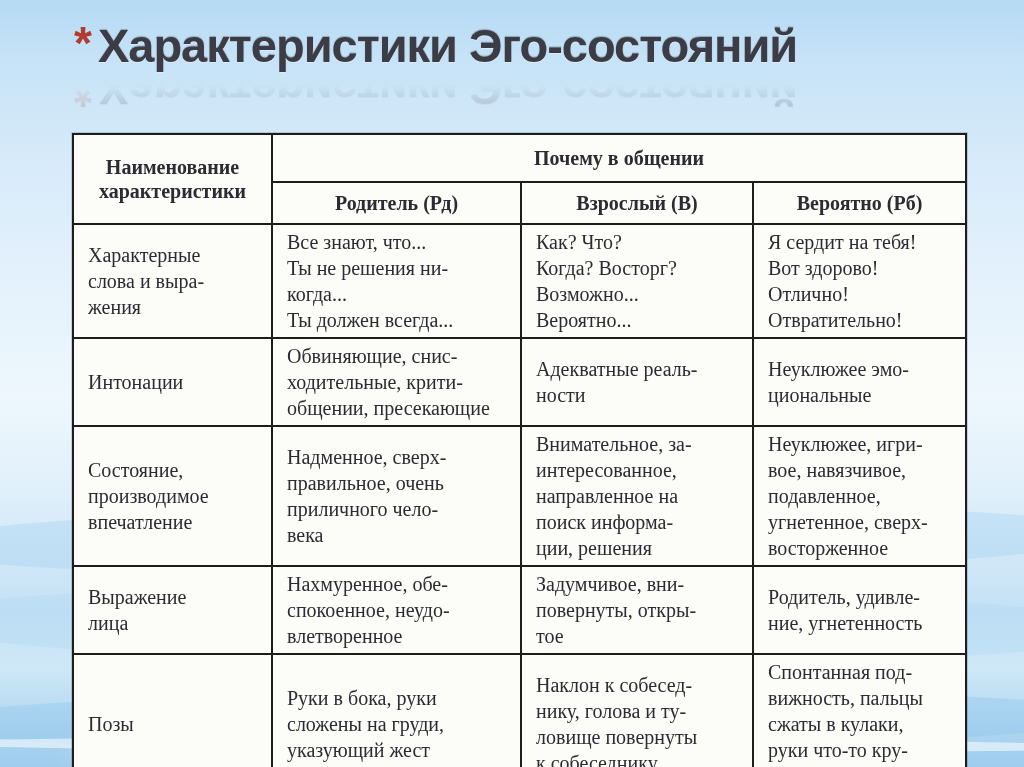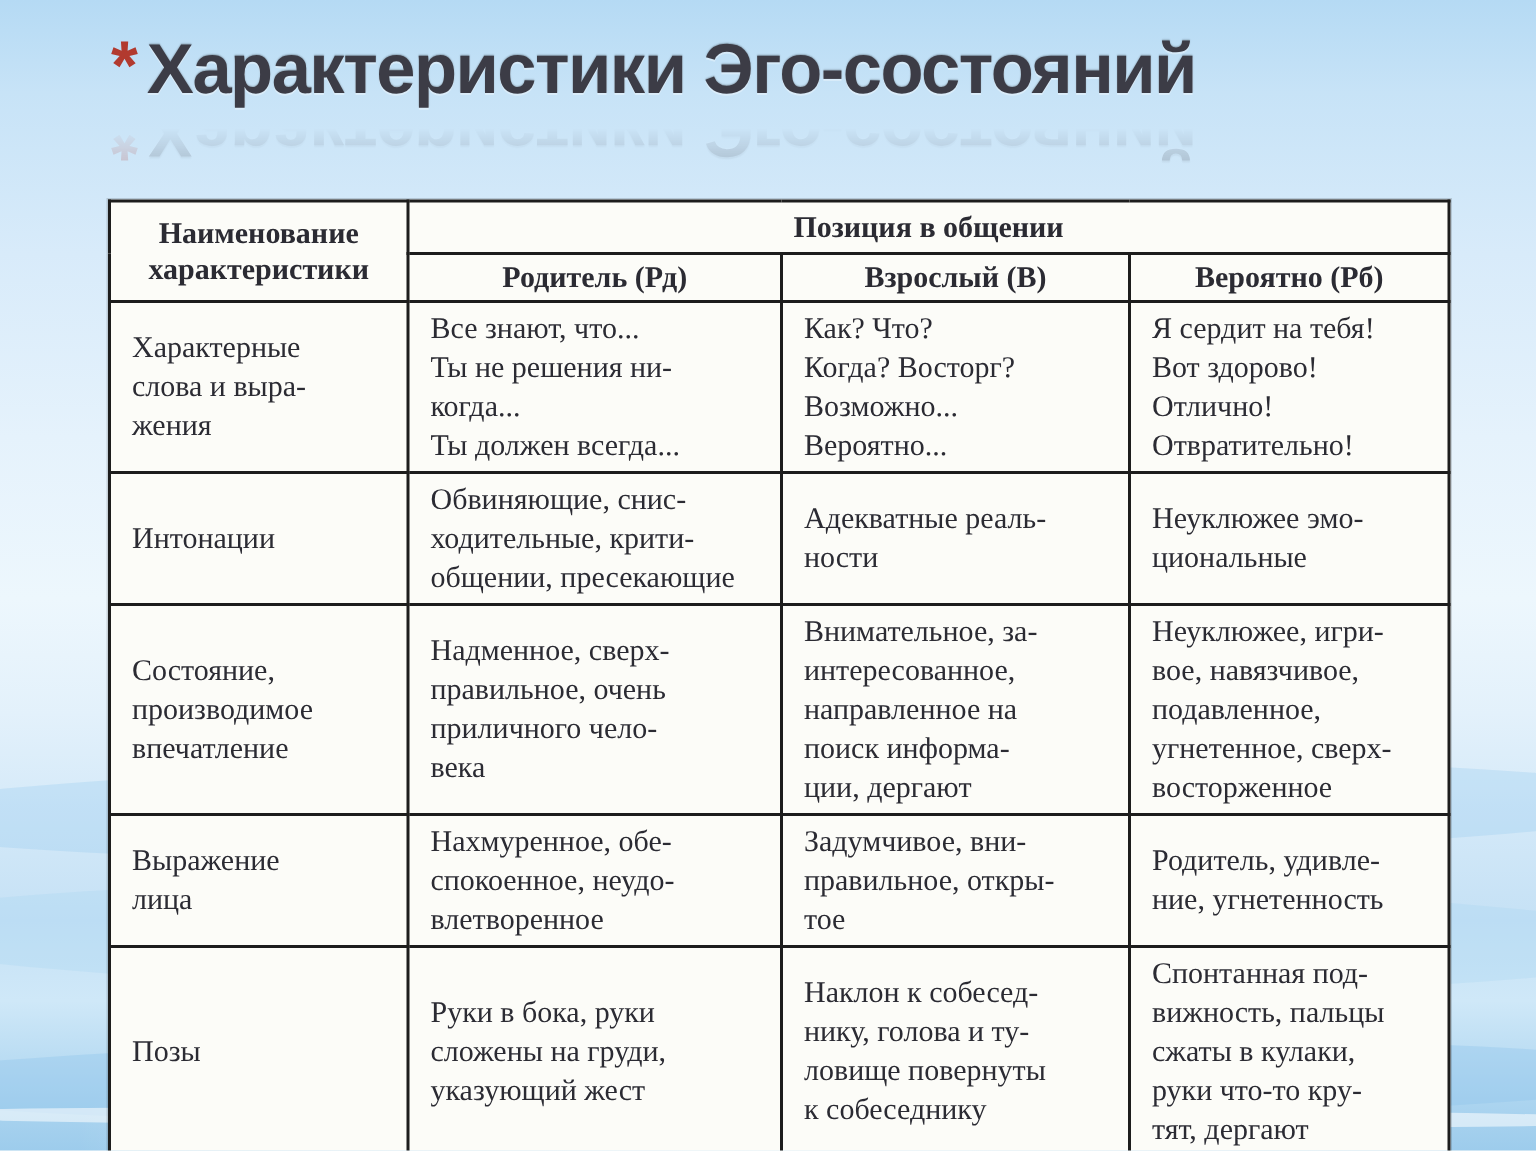--- a/index.html
+++ b/index.html
@@ -104,22 +104,22 @@
   .ego-table th {
     font-weight: bold;
     text-align: center;
     padding: 2px 6px;
     line-height: 24px;
   }
   .col-name   { width: 199px; }
   .col-parent { width: 249px; }
   .col-adult  { width: 232px; }
   .col-child  { width: 213px; }
-  .row-hdr1 { height: 35px; }
-  .row-hdr2 { height: 32px; }
+  .row-hdr1 { height: 48px; }
+  .row-hdr2 { height: 42px; }
   .row-r1 { height: 111px; }
   .row-r2 { height: 85px; }
   .row-r3 { height: 121px; }
   .row-r4 { height: 84px; }
   .row-r5 { height: 135px; }
 </style>
 </head>
 <body>
 
 <div class="wave wave1"></div>
@@ -142,21 +142,21 @@
   <colgroup>
     <col class="col-name">
     <col class="col-parent">
     <col class="col-adult">
     <col class="col-child">
   </colgroup>
   <tbody>
     <tr class="row-hdr1">
       <th rowspan="2">Наименование
 характеристики</th>
-      <th colspan="3">Позиция в общении</th>
+      <th colspan="3">Почему в общении</th>
     </tr>
     <tr class="row-hdr2">
       <th>Родитель (Рд)</th>
       <th>Взрослый (В)</th>
       <th>Вероятно (Рб)</th>
     </tr>
     <tr class="row-r1">
       <td>Характерные
 слова и выра-
 жения</td>
@@ -188,35 +188,35 @@
 производимое
 впечатление</td>
       <td>Надменное, сверх-
 правильное, очень
 приличного чело-
 века</td>
       <td>Внимательное, за-
 интересованное,
 направленное на
 поиск информа-
-ции, дергают</td>
+ции, решения</td>
       <td>Неуклюжее, игри-
 вое, навязчивое,
 подавленное,
 угнетенное, сверх-
 восторженное</td>
     </tr>
     <tr class="row-r4">
       <td>Выражение
 лица</td>
       <td>Нахмуренное, обе-
 спокоенное, неудо-
 влетворенное</td>
       <td>Задумчивое, вни-
-правильное, откры-
+повернуты, откры-
 тое</td>
       <td>Родитель, удивле-
 ние, угнетенность</td>
     </tr>
     <tr class="row-r5">
       <td>Позы</td>
       <td>Руки в бока, руки
 сложены на груди,
 указующий жест</td>
       <td>Наклон к собесед-

